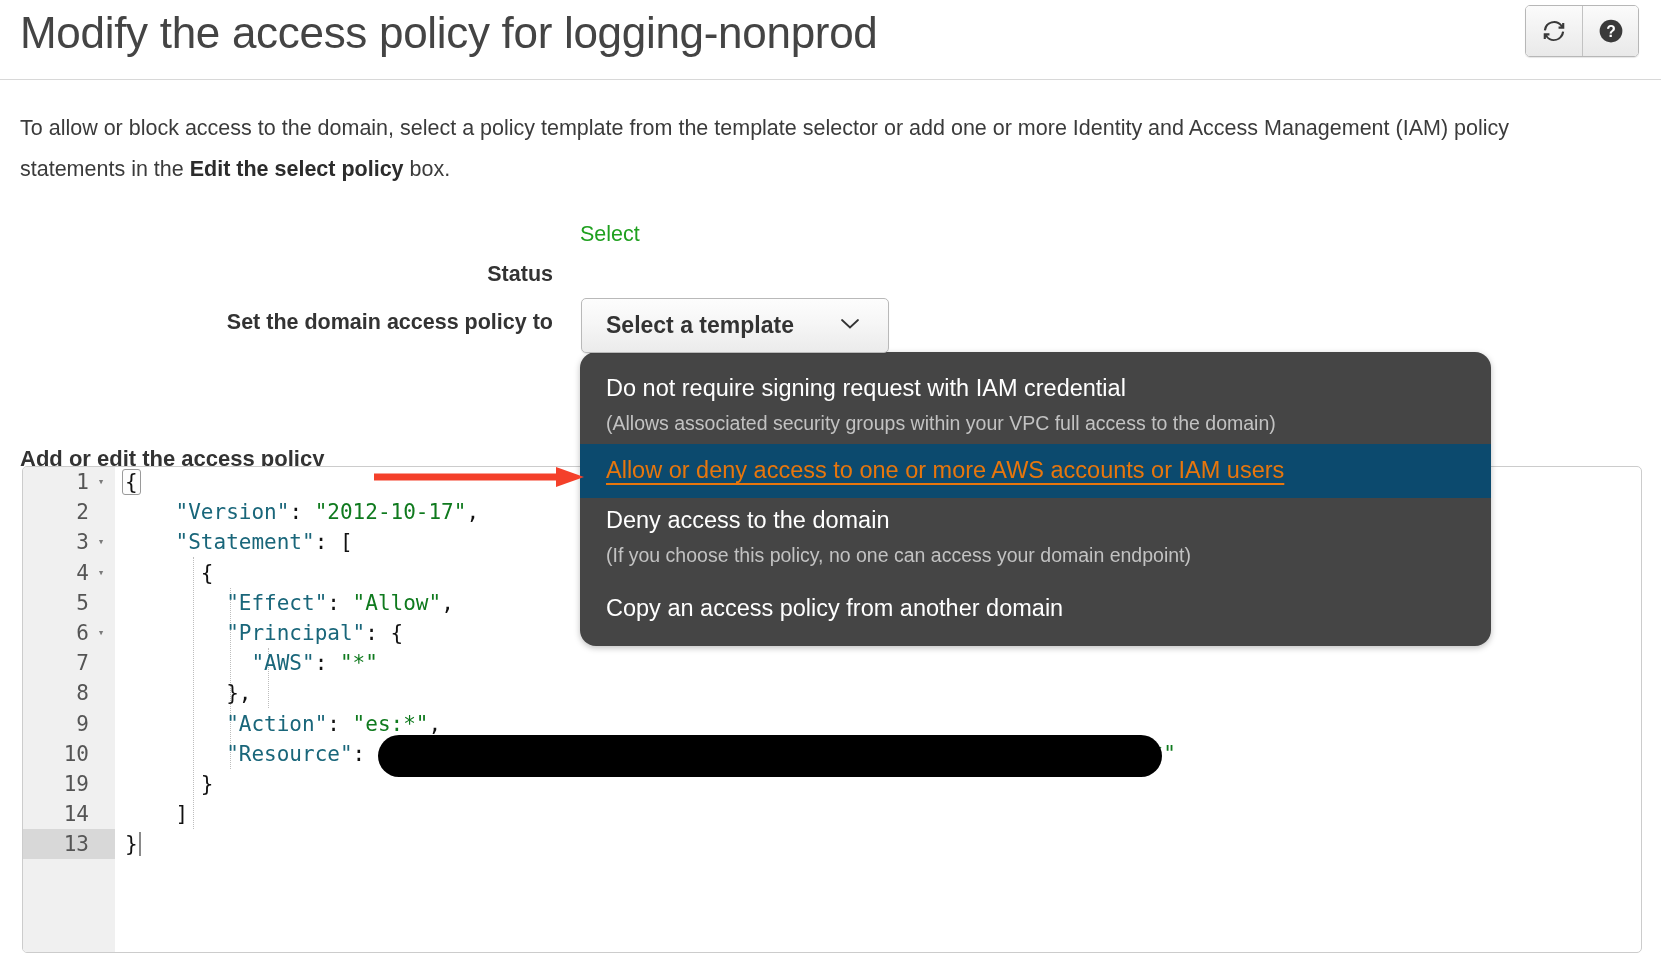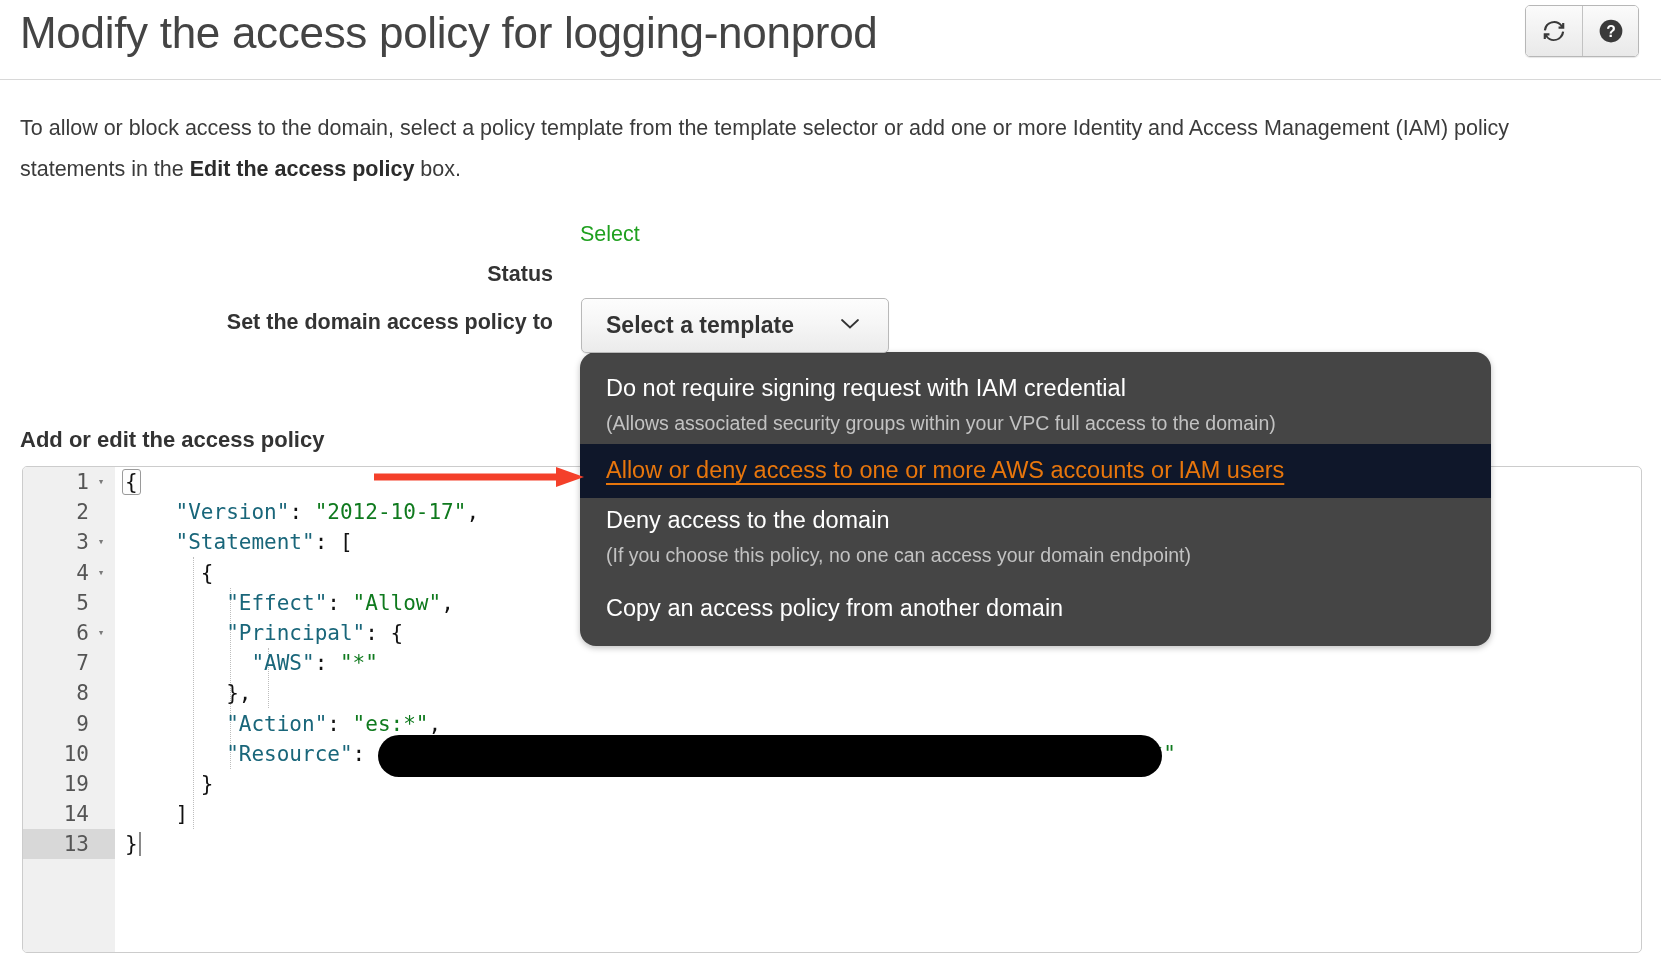--- a/index.html
+++ b/index.html
@@ -128,21 +128,21 @@
     border-radius: 16px;
     padding: 14px 0 16px 0;
     z-index: 5;
     box-shadow: 0 2px 6px rgba(0,0,0,0.25);
   }
   .dd-item {
     padding: 4px 26px 4px 26px;
     cursor: pointer;
   }
   .dd-item.highlight {
-    background: #0f172a;
+    background: #0c4a6e;
     padding-top: 8px;
     padding-bottom: 10px;
   }
   .dd-title {
     font-size: 23.5px;
     color: #ffffff;
     line-height: 36px;
     white-space: nowrap;
   }
   .dd-item.highlight .dd-title {
@@ -163,21 +163,21 @@
     position: absolute;
     left: 374px; top: 465px;
     width: 212px; height: 24px;
     z-index: 8;
     pointer-events: none;
   }
 
   
   .editor-heading {
     position: absolute;
-    left: 20px; top: 427px;
+    left: 20px; top: 446px;
     font-size: 22px;
     font-weight: bold;
     color: #333333;
   }
   .editor {
     position: absolute;
     left: 22px; top: 466px;
     width: 1620px; height: 487px;
     border: 1px solid #cccccc;
     border-radius: 5px;
@@ -277,21 +277,21 @@
         <svg width="26" height="26" viewBox="0 0 24 24" aria-hidden="true">
           <circle cx="12" cy="12" r="10.5" fill="#3a3a3a"></circle>
           <text x="12" y="17.4" text-anchor="middle" font-family="Liberation Sans, sans-serif" font-size="14.5" font-weight="bold" fill="#ffffff">?</text>
         </svg>
       </span>
     </div>
   </div>
 </div>
 
 <div class="description">
-  <span>To allow or block access to the domain, select a policy template from the template selector or add one or more Identity and Access Management (IAM) policy statements in the </span><b>Edit the access policy</b><span> box.</span>
+  <span>To allow or block access to the domain, select a policy template from the template selector or add one or more Identity and Access Management (IAM) policy statements in the </span><b>Edit the select policy</b><span> box.</span>
 </div>
 
 <div class="status-row">
   <div class="status-label">Status</div>
   <div class="status-value">Select</div>
 </div>
 
 <div class="select-label">Set the domain access policy to</div>
 
 <div class="template-button">

